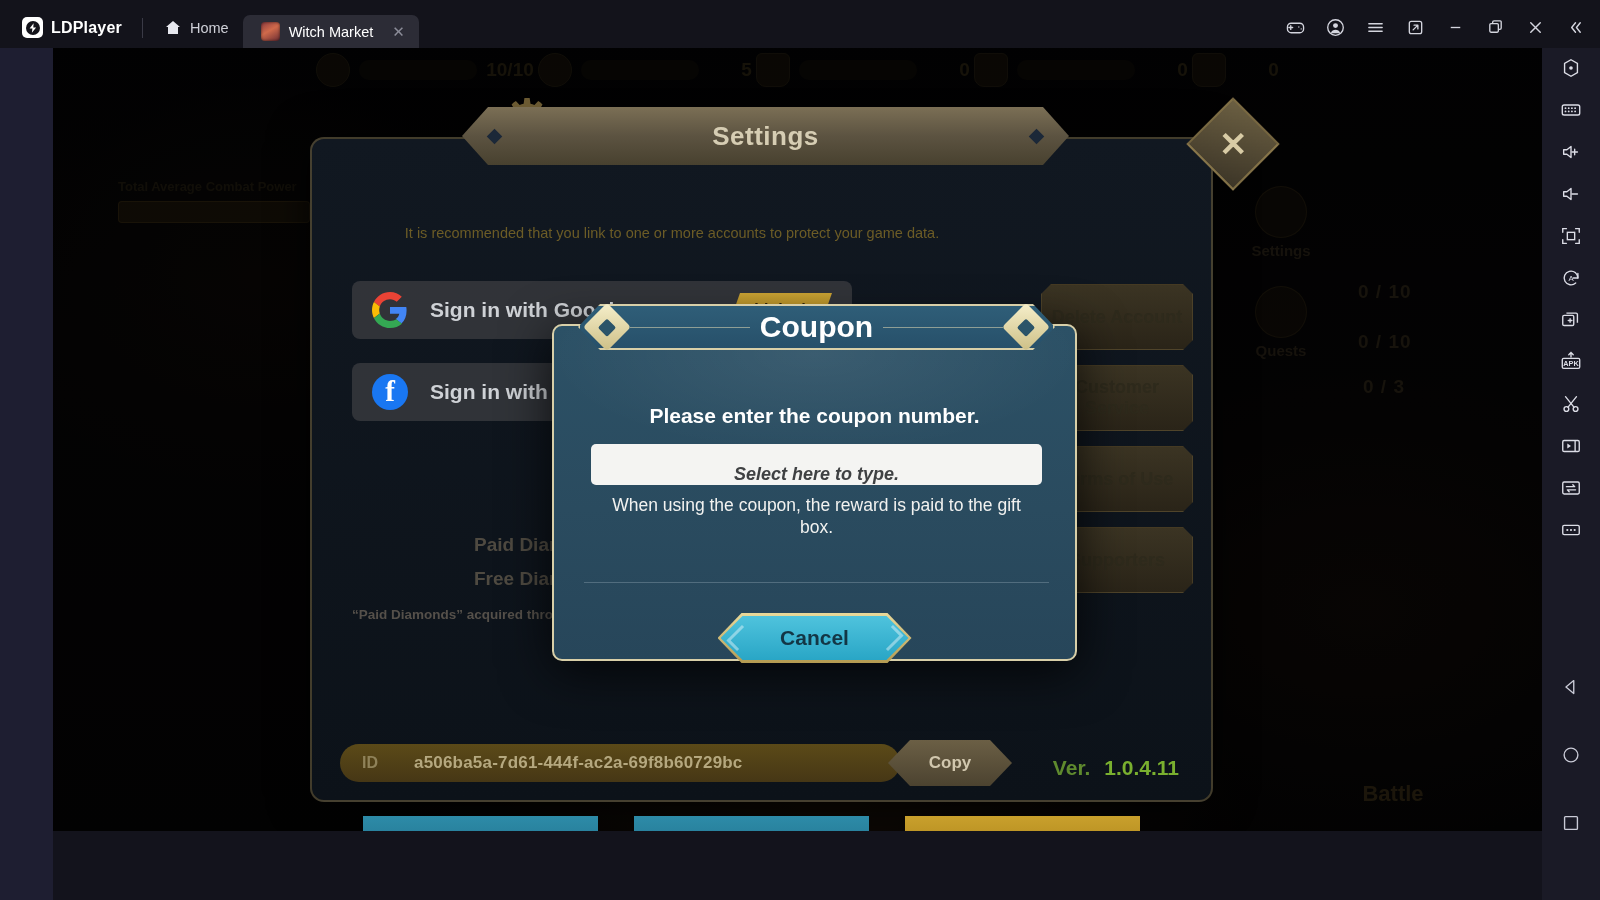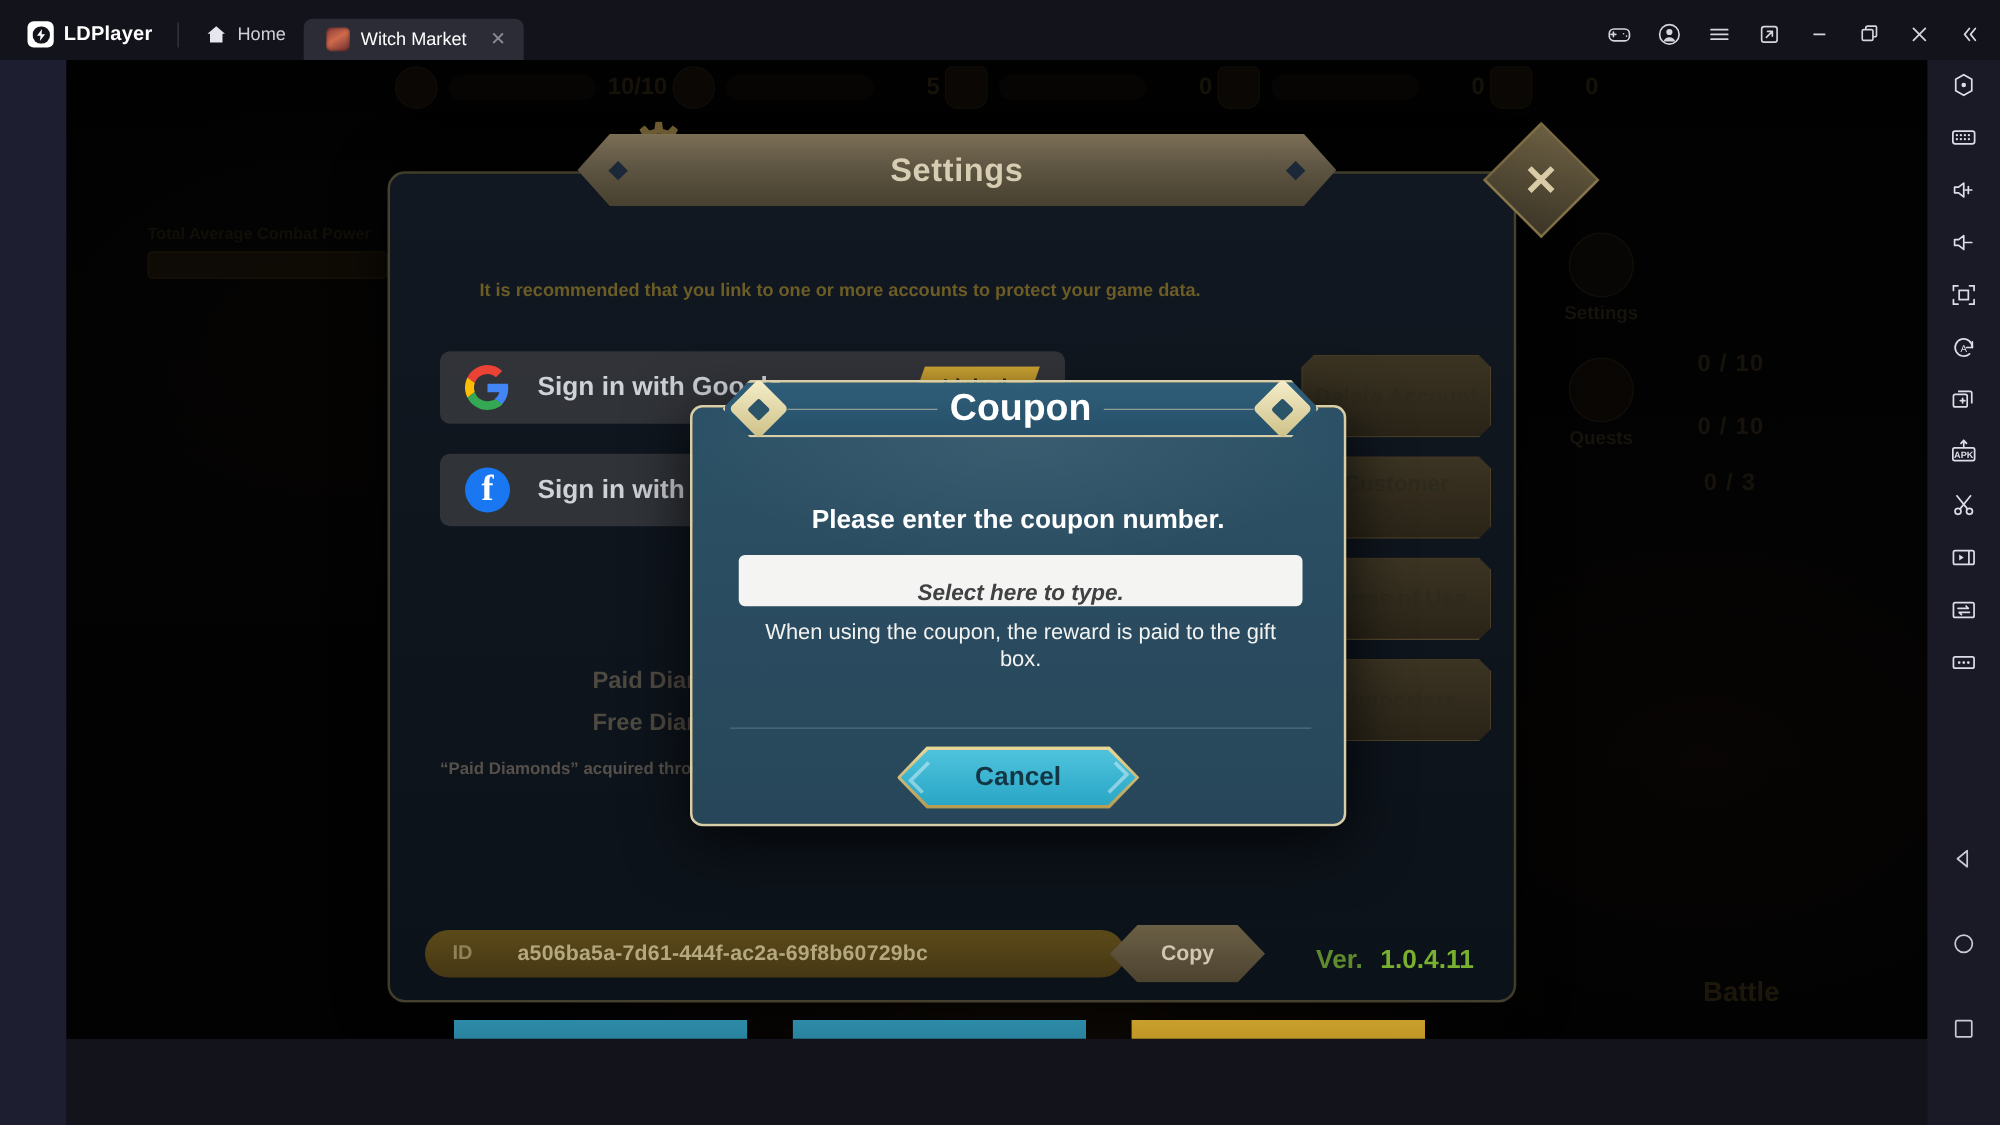--- a/index.html
+++ b/index.html
@@ -116,21 +116,21 @@
   .gear{ position:absolute; left:184px; top:-48px; width:62px; height:62px;
          color:#6b5a32; font-size:62px; line-height:62px; text-align:center; }
   .close-x{ position:absolute; right:-55px; top:-28px; width:66px; height:66px;
             background:linear-gradient(150deg,#6b5f42,#3c3527);
             transform:rotate(45deg); border:2px solid rgba(170,145,85,.5);
             display:flex; align-items:center; justify-content:center; cursor:pointer; }
   .close-x span{ transform:rotate(-45deg); color:#d8cba5; font-size:34px;
                  font-weight:bold; }
 
   .recommend{ position:absolute; left:50px; top:85px; width:620px; text-align:center;
-              color:#6c5c26; font-size:14.5px; font-weight:bold; line-height:1.25; }
+              color:#6c5c26; font-size:14.5px; font-weight:normal; line-height:1.25; }
 
   .signin-row{ position:absolute; left:40px; width:500px; height:58px;
                background:rgba(70,70,72,.62); border-radius:8px;
                display:flex; align-items:center; padding:0 20px; gap:22px; }
   .signin-row .lbl{ color:#cfd2d6; font-size:21px; font-weight:bold; }
   .g-ico{ width:36px; height:36px; flex:none; }
   .fb-ico{ width:36px; height:36px; border-radius:50%; background:#1977f2;
            color:#fff; font-size:29px; font-weight:bold; text-align:center;
            line-height:34px; font-family:"Liberation Serif",serif; flex:none; }
   .linked-badge{ margin-left:auto; width:104px; height:34px;
@@ -215,21 +215,21 @@
           background:rgba(190,206,216,.28); }
   .c-btnrow{ position:absolute; left:0; top:271px; width:100%;
              display:flex; justify-content:center; gap:26px; }
   .c-btn{ position:relative; width:194px; height:50px;
           clip-path:polygon(24px 0,calc(100% - 24px) 0,100% 50%,calc(100% - 24px) 100%,24px 100%,0 50%);
           display:flex; align-items:center; justify-content:center;
           font-size:21px; font-weight:bold; cursor:pointer; }
   .c-btn .inner{ position:absolute; inset:3px;
           clip-path:polygon(22px 0,calc(100% - 22px) 0,100% 50%,calc(100% - 22px) 100%,22px 100%,0 50%); }
   .c-btn .txt{ position:relative; z-index:3; }
-  .c-btn.cancel{ background:linear-gradient(180deg,#e9d99a,#b49b52); color:#133645; }
+  .c-btn.cancel{ background:linear-gradient(180deg,#e9d99a,#b49b52); color:#133645;margin-top:16px; }
   .c-btn.cancel .inner{ background:linear-gradient(180deg,#4fc3dd,#29a6c6); }
   .c-btn.confirm{ background:linear-gradient(180deg,#f6e08f,#c79b2b); color:#3a2705; }
   .c-btn.confirm .inner{ background:linear-gradient(180deg,#f9c83f,#ef9e24); }
   .c-chev{ position:absolute; top:50%; margin-top:-11px; width:15px; height:22px;
            z-index:2; opacity:.55;
            border-top:3px solid rgba(255,255,255,.75);
            border-right:3px solid rgba(255,255,255,.75);
            transform:rotate(45deg); }
   .c-chev.l{ left:14px; transform:rotate(225deg); }
   .c-chev.r{ right:14px; }

